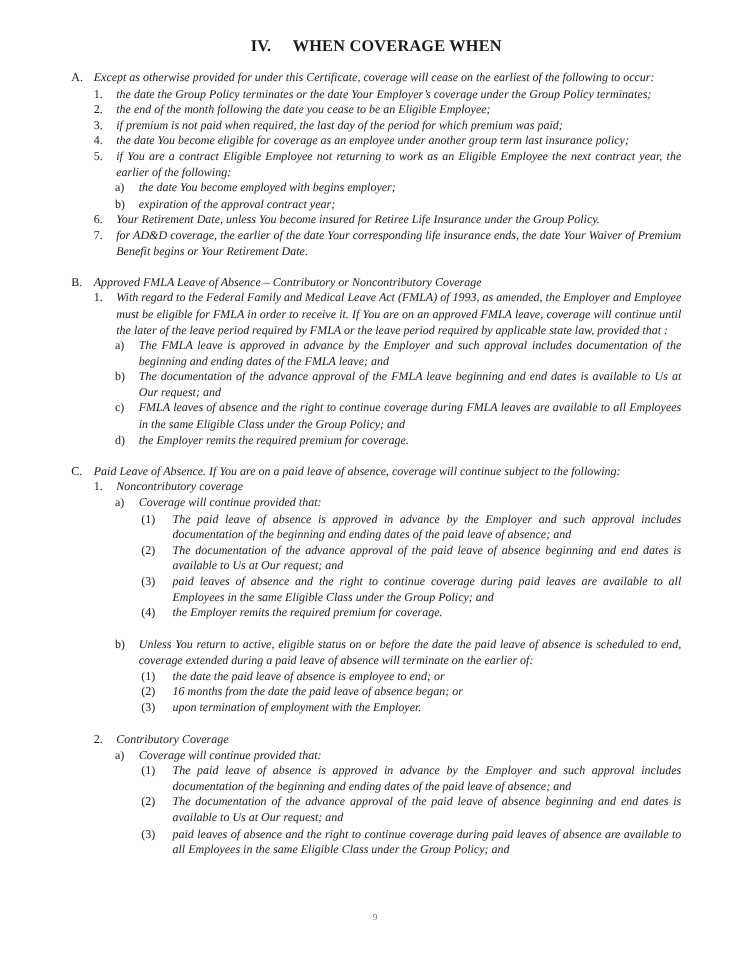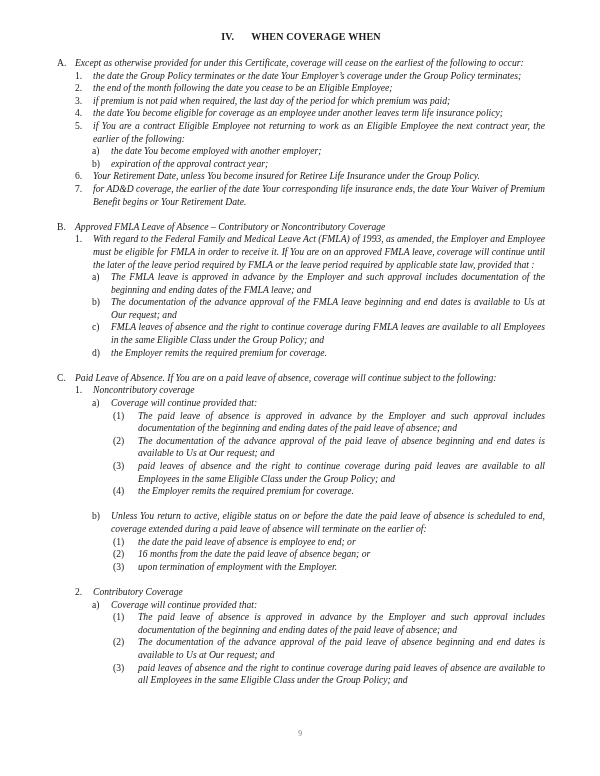--- a/index.html
+++ b/index.html
@@ -14,21 +14,21 @@
     font-size: 9.6px;
     line-height: 12.6px;
     color: #1a1a1a;
     overflow: hidden;
   }
   .title {
     display: flex;
     justify-content: center;
     gap: 17px;
     font-weight: bold;
-    font-size: 10px;
+    font-size: 13px;
     line-height: 13px;
     margin-bottom: 14px;
     letter-spacing: 0.2px;
   }
   .row { display: flex; text-align: justify; }
   .row .lbl { flex: 0 0 auto; }
   .row .txt { flex: 1 1 auto; font-style: italic; }
   .lvl0 { margin-left: 0; }
   .lvl0 > .lbl { width: 18px; }
   .lvl1 { margin-left: 18px; }
@@ -69,29 +69,29 @@
       <div class="row lvl1">
         <span class="lbl">2.</span>
         <span class="txt">the end of the month following the date you cease to be an Eligible Employee;</span>
       </div>
       <div class="row lvl1">
         <span class="lbl">3.</span>
         <span class="txt">if premium is not paid when required, the last day of the period for which premium was paid;</span>
       </div>
       <div class="row lvl1">
         <span class="lbl">4.</span>
-        <span class="txt">the date You become eligible for coverage as an employee under another leaves term life insurance policy;</span>
+        <span class="txt">the date You become eligible for coverage as an employee under another group term last insurance policy;</span>
       </div>
       <div class="row lvl1">
         <span class="lbl">5.</span>
         <span class="txt">if You are a contract Eligible Employee not returning to work as an Eligible Employee the next contract year, the earlier of the following:</span>
       </div>
       <div class="row lvl2">
         <span class="lbl">a)</span>
-        <span class="txt">the date You become employed with another employer;</span>
+        <span class="txt">the date You become employed with begins employer;</span>
       </div>
       <div class="row lvl2">
         <span class="lbl">b)</span>
         <span class="txt">expiration of the approval contract year;</span>
       </div>
       <div class="row lvl1">
         <span class="lbl">6.</span>
         <span class="txt">Your Retirement Date, unless You become insured for Retiree Life Insurance under the Group Policy.</span>
       </div>
       <div class="row lvl1">

